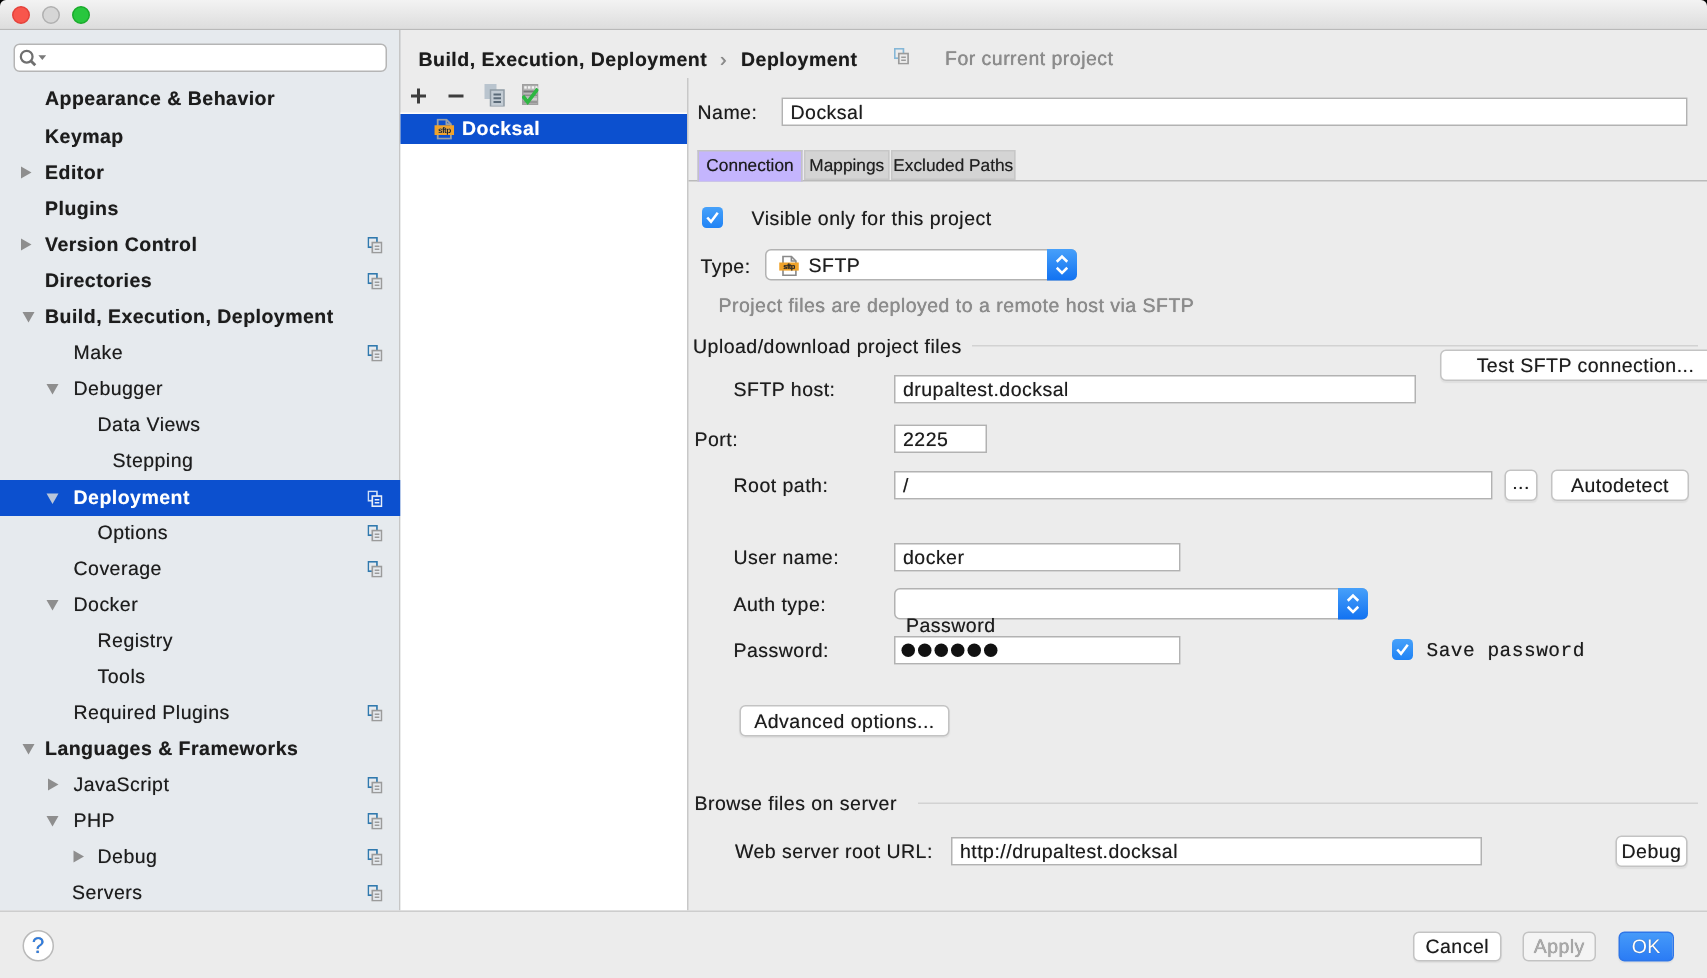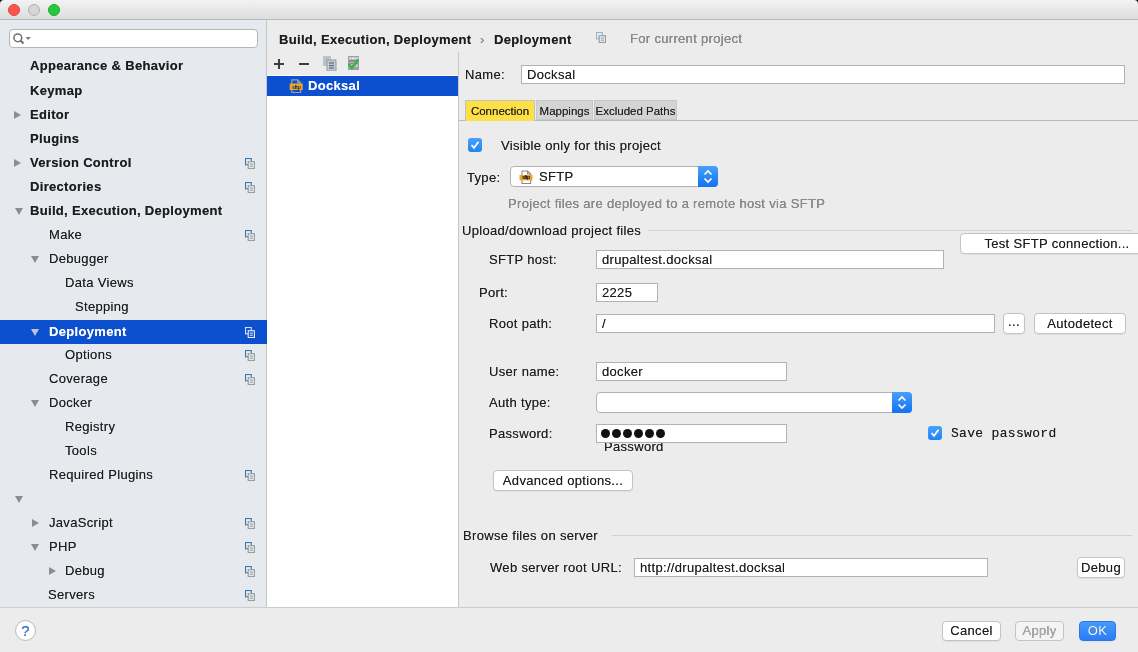--- a/index.html
+++ b/index.html
@@ -42,21 +42,21 @@
 .inp { position:absolute; background:#fff; border:1px solid #b2b2b2; font-size:13px; line-height:16px; padding:1px 5px; color:#1c1c1c; }
 .btn { position:absolute; background:#fff; border:1px solid #c3c3c3; border-radius:4px;
   font-size:13px; text-align:center; color:#1c1c1c; box-shadow:0 1px 1px rgba(0,0,0,0.06); }
 .lab { position:absolute; white-space:nowrap; }
 .gray { color:#8c8c8c; }
 .cb { position:absolute; width:14px; height:14px; border-radius:3px;
   background:linear-gradient(#46a1fa,#2083f5); }
 .cb svg { position:absolute; left:1px; top:1px; }
 .rule { position:absolute; height:1px; background:#d2d2d2; }
 .tab { position:absolute; top:100px; height:20px; line-height:20px; text-align:center; font-size:11.5px; border:1px solid #c3c3c3; white-space:nowrap; letter-spacing:0; }
-.tab.on { background:#fde047; border-bottom:none; height:21px; z-index:2; }
+.tab.on { background:#c4b5fd; border-bottom:none; height:21px; z-index:2; }
 .tab.off { background:#d4d4d4; color:#212121; border-color:#c7c7c7; }
 #tabline { position:absolute; left:459px; top:120px; width:679px; height:1px; background:#bababa; }
 .stepper { position:absolute; right:-1px; top:-1px; width:20px; height:21px; border-radius:0 4px 4px 0;
   background:linear-gradient(#47a0fa,#1272f1); }
 .dd { position:absolute; background:#fff; border:1px solid #b2b2b2; border-radius:4px; }
 </style>
 </head>
 <body>
 
 <div id="cornL"></div>
@@ -173,20 +173,21 @@
         <span class="lbl" style="left:49px">Required Plugins</span>
         <svg class="dup" width="10" height="11" viewBox="0 0 10 11">
           <rect x="0.5" y="0.5" width="5.8" height="6.3" fill="none" stroke="#3079ae" stroke-width="1.1"></rect>
           <rect x="3.2" y="3.7" width="6.2" height="6.8" fill="#e6eaee" stroke="#9b9b9b" stroke-width="1.1"></rect>
           <line x1="4.8" y1="6.1" x2="7.9" y2="6.1" stroke="#9b9b9b" stroke-width="1"></line>
           <line x1="4.8" y1="8.2" x2="7.9" y2="8.2" stroke="#9b9b9b" stroke-width="1"></line>
         </svg>
       </div>
       <div class="trow cat" style="top:467px">
         <div class="arr d" style="left:14.5px"></div>
+        <span class="lbl" style="left:30px">Languages &amp; Frameworks</span>
       </div>
       <div class="trow" style="top:491px">
         <div class="arr r" style="left:32px"></div>
         <span class="lbl" style="left:49px">JavaScript</span>
         <svg class="dup" width="10" height="11" viewBox="0 0 10 11">
           <rect x="0.5" y="0.5" width="5.8" height="6.3" fill="none" stroke="#3079ae" stroke-width="1.1"></rect>
           <rect x="3.2" y="3.7" width="6.2" height="6.8" fill="#e6eaee" stroke="#9b9b9b" stroke-width="1.1"></rect>
           <line x1="4.8" y1="6.1" x2="7.9" y2="6.1" stroke="#9b9b9b" stroke-width="1"></line>
           <line x1="4.8" y1="8.2" x2="7.9" y2="8.2" stroke="#9b9b9b" stroke-width="1"></line>
         </svg>
@@ -296,37 +297,37 @@
         <path d="M8.6 1 v3 h3" fill="none" stroke="#8a8a8a" stroke-width="1.1"></path>
         <rect x="0.5" y="5" width="13" height="5.4" fill="#f0a32a"></rect>
         <text x="7" y="9.4" font-size="5" font-weight="700" text-anchor="middle" fill="#2b2b2b" font-family="Liberation Sans" letter-spacing="-0.4">sftp</text>
       </svg>
       <span style="position:absolute;left:28px;top:2px;">SFTP</span>
       <div class="stepper"><svg width="20" height="21" viewBox="0 0 20 21">
           <path d="M6.5 8.5 L10 5 L13.5 8.5" fill="none" stroke="#fff" stroke-width="1.7"></path>
           <path d="M6.5 12.5 L10 16 L13.5 12.5" fill="none" stroke="#fff" stroke-width="1.7"></path>
         </svg></div>
     </div>
-    <div class="lab gray" style="left:508px;top:196px;text-align:right;">Project files are deployed to a remote host via SFTP</div>
+    <div class="lab gray" style="left:479px;top:196px;text-align:right;">Project files are deployed to a remote host via SFTP</div>
     <div class="lab" style="left:462px;top:223px;">Upload/download project files</div>
     <div class="rule" style="left:648px;top:230px;width:484px;"></div>
     <div class="lab" style="left:489px;top:252px;">SFTP host:</div>
     <div class="inp" style="left:596px;top:250px;width:348px;height:19px;">drupaltest.docksal</div>
     <div class="btn" style="left:960px;top:233px;width:194px;height:21px;line-height:19px;">Test SFTP connection...</div>
-    <div class="lab" style="left:479px;top:285px;">Port:</div>
+    <div class="lab" style="left:463px;top:285px;">Port:</div>
     <div class="inp" style="left:596px;top:283px;width:62px;height:19px;">2225</div>
     <div class="lab" style="left:489px;top:316px;">Root path:</div>
     <div class="inp" style="left:596px;top:314px;width:399px;height:19px;">/</div>
     <div class="btn" style="left:1003px;top:313px;width:22px;height:21px;line-height:15px;">...</div>
     <div class="btn" style="left:1034px;top:313px;width:92px;height:21px;line-height:19px;">Autodetect</div>
     <div class="lab" style="left:489px;top:364px;">User name:</div>
     <div class="inp" style="left:596px;top:362px;width:191px;height:19px;">docker</div>
     <div class="lab" style="left:489px;top:395px;">Auth type:</div>
     <div class="dd" style="left:596px;top:392px;width:316px;height:21px;">
-      <span style="position:absolute;left:7px;top:16px;margin-top:30px;">Password</span>
+      <span style="position:absolute;left:7px;top:16px;">Password</span>
       <div class="stepper"><svg width="20" height="21" viewBox="0 0 20 21">
           <path d="M6.5 8.5 L10 5 L13.5 8.5" fill="none" stroke="#fff" stroke-width="1.7"></path>
           <path d="M6.5 12.5 L10 16 L13.5 12.5" fill="none" stroke="#fff" stroke-width="1.7"></path>
         </svg></div>
     </div>
     <div class="lab" style="left:489px;top:426px;">Password:</div>
     <div class="inp" style="left:596px;top:424px;width:191px;height:19px;"></div>
     <div style="position:absolute;left:601px;top:429px;width:9px;height:9px;border-radius:50%;background:#111;"></div>
     <div style="position:absolute;left:612px;top:429px;width:9px;height:9px;border-radius:50%;background:#111;"></div>
     <div style="position:absolute;left:623px;top:429px;width:9px;height:9px;border-radius:50%;background:#111;"></div>

